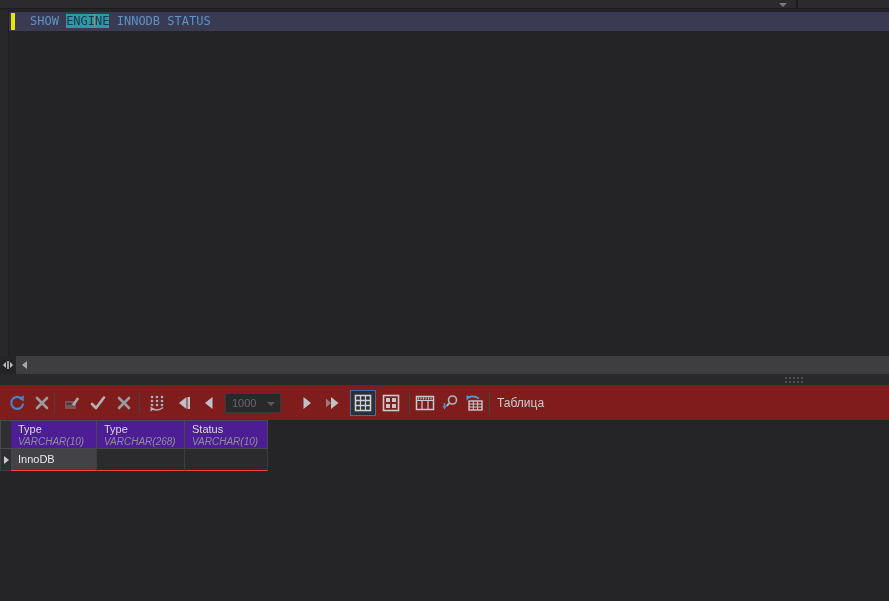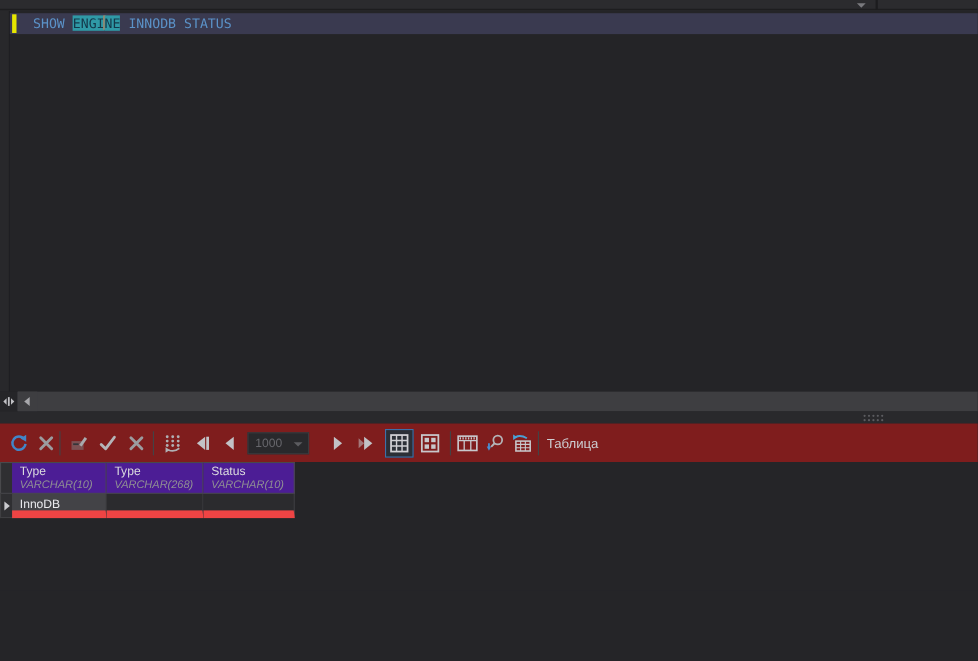--- a/index.html
+++ b/index.html
@@ -54,21 +54,21 @@
   .grid-header { position:absolute; left:0; top:420px; height:29px; }
   .gh-cell { position:absolute; top:0; height:29px; background:#4c1d95; border:1px solid #49494c; border-left:none; padding:2px 0 0 7px; }
   .gh-ind { position:absolute; left:0; top:0; width:12px; height:29px; background:#2f2f32; border:1px solid #49494c; }
   .gh-name { font-size:11px; color:#dadade; line-height:13px; }
   .gh-type { font-size:10px; color:#8f8f93; line-height:12px;font-style:italic; }
 
   .grid-row { position:absolute; left:0; top:449px; height:22px; }
   .gr-ind { position:absolute; left:0; top:0; width:12px; height:22px; background:#2f2f32;
     border-left:1px solid #3f3f42; border-right:1px solid #3f3f42; border-bottom:1px solid #3f3f42;
     display:flex; align-items:center; justify-content:center; }
-  .gr-cell { position:absolute; top:0; height:22px; background:#2b2b2e; border-right:1px solid #3d3d40; border-bottom:7px solid #ef4444;
+  .gr-cell { position:absolute; top:0; height:22px; background:#2b2b2e; border-right:1px solid #3d3d40; border-bottom:1px solid #ef4444;
     font-size:11px; color:#e9e9ed; line-height:21px; padding-left:7px; }
   .gr-cell.selected { background:#434347; }
 </style>
 </head>
 <body>
 
 <div class="screen">
 
   <div class="top-strip">
     <span class="ts-chevron"></span>

